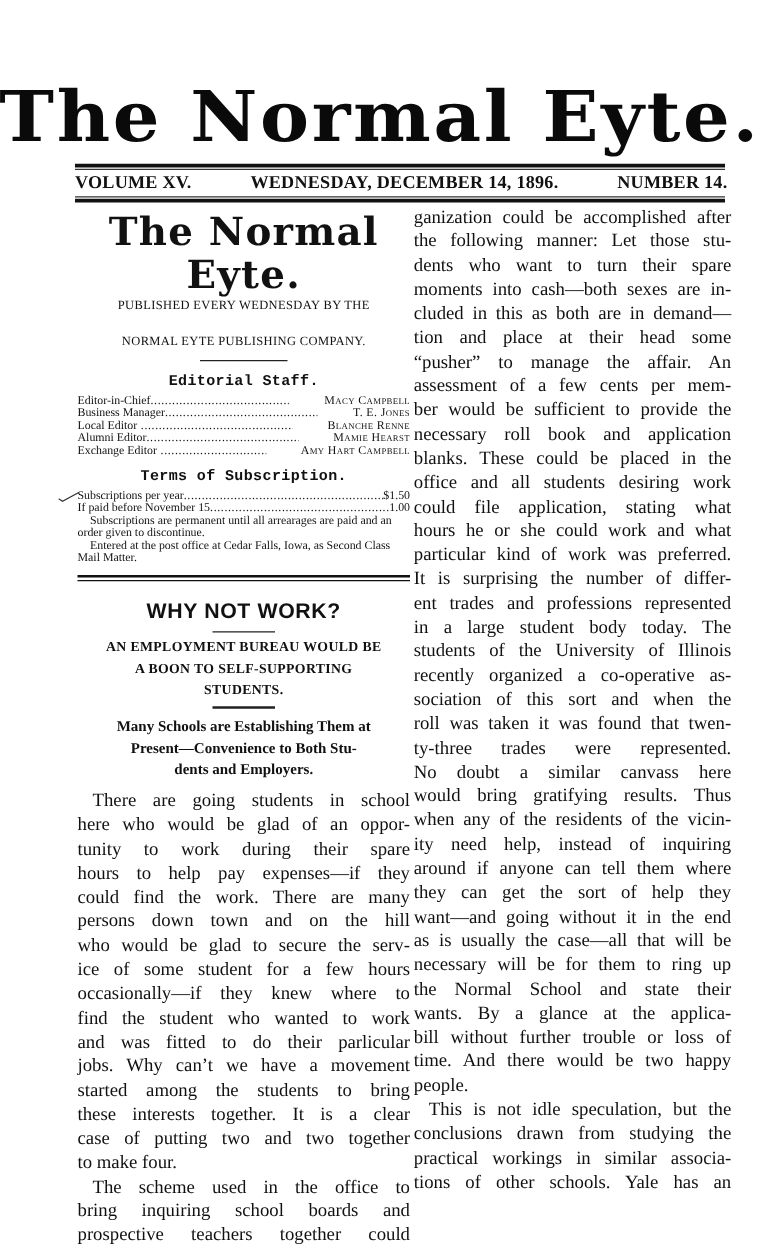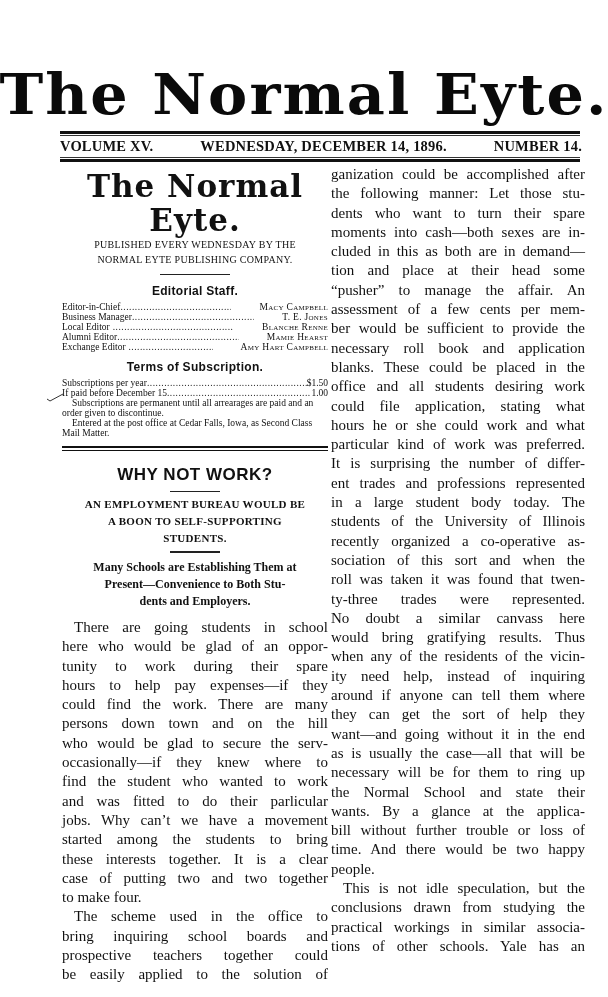--- a/index.html
+++ b/index.html
@@ -28,21 +28,21 @@
   .small-masthead {
     text-align: center; font-family: "DejaVu Serif", serif; font-weight: bold;
     font-size: 31px; line-height: 34px; margin-top: 4px; letter-spacing: 1px;
   }
   .pub-line {
     text-align: center; font-family: "Liberation Serif", serif; font-size: 10px;
     line-height: 11px; letter-spacing: 0.3px; margin-top: 2px;
   }
   .short-rule { width: 70px; height: 1px; background: #222; margin: 9px auto 9px auto; }
   .section-title {
-    text-align: center; font-family: Liberation Sans, sans-serif; font-weight: bold;
+    text-align: center; font-family: Liberation Mono, monospace; font-weight: bold;
     font-size: 12px; line-height: 14px; margin: 2px 0 4px 0; letter-spacing: 0.3px;
   }
   .staff-row {
     display: flex; font-family: "Liberation Serif", serif; font-size: 9.5px; line-height: 10px;
   }
   .staff-role { white-space: nowrap; text-align: center; }
   .staff-dots { flex: 1; overflow: hidden; white-space: nowrap; letter-spacing: 0.5px; }
   .staff-name { white-space: nowrap; font-variant: small-caps; letter-spacing: 0.3px; margin-left: 28px; }
   .terms-text { font-family: "Liberation Serif", serif; font-size: 9.5px; line-height: 10px; }
   .terms-text .indent { text-indent: 10px; }
@@ -85,21 +85,21 @@
 <div class="abs rule-thin" style="top:157px;"></div>
 <div class="abs rule-thick" style="top:159px;"></div>
 
 <svg class="abs check" viewBox="0 0 18 10">
   <path d="M1 7 L4 9 L17 2" stroke="#333" stroke-width="1" fill="none"></path>
 </svg>
 
 <div class="abs col-left">
   <div class="small-masthead">The Normal Eyte.</div>
   <div class="pub-line">PUBLISHED EVERY WEDNESDAY BY THE</div>
-  <div class="pub-line" style="margin-top:4px">NORMAL EYTE PUBLISHING COMPANY.</div>
+  <div class="pub-line" style="margin-top:18px">NORMAL EYTE PUBLISHING COMPANY.</div>
   <div class="short-rule"></div>
   <div class="section-title">Editorial Staff.</div>
 
   <div class="staff-row">
     <span class="staff-role">Editor-in-Chief</span>
     <span class="staff-dots">........................................................................</span>
     <span class="staff-name">Macy Campbell</span>
   </div>
   <div class="staff-row">
     <span class="staff-role">Business Manager</span>
@@ -122,21 +122,21 @@
     <span class="staff-name">Amy Hart Campbell</span>
   </div>
 
   <div class="section-title" style="margin-top:8px;">Terms of Subscription.</div>
   <div class="staff-row">
     <span class="staff-role">Subscriptions per year</span>
     <span class="staff-dots">........................................................................</span>
     <span class="staff-role">$1.50</span>
   </div>
   <div class="staff-row">
-    <span class="staff-role">If paid before December 15</span>
+    <span class="staff-role">If paid before November 15</span>
     <span class="staff-dots">........................................................................</span>
     <span class="staff-role">1.00</span>
   </div>
   <div class="terms-text">
     <div class="indent">Subscriptions are permanent until all arrearages are paid and an order given to discontinue.</div>
     <div class="indent">Entered at the post office at Cedar Falls, Iowa, as Second Class Mail Matter.</div>
   </div>
   <div class="double-rule"></div>
   <div class="double-rule2"></div>
 
@@ -151,20 +151,21 @@
   <div class="subhead2">dents and Employers.</div>
 
   <div class="body-text" style="margin-top:8px;">
     <span class="ln ind">There are going students in school</span>
     <span class="ln">here who would be glad of an oppor-</span>
     <span class="ln">tunity to work during their spare</span>
     <span class="ln">hours to help pay expenses—if they</span>
     <span class="ln">could find the work. There are many</span>
     <span class="ln">persons down town and on the hill</span>
     <span class="ln">who would be glad to secure the serv-</span>
+    <span class="ln">ice of some student for a few hours</span>
     <span class="ln">occasionally—if they knew where to</span>
     <span class="ln">find the student who wanted to work</span>
     <span class="ln">and was fitted to do their parlicular</span>
     <span class="ln">jobs. Why can’t we have a movement</span>
     <span class="ln">started among the students to bring</span>
     <span class="ln">these interests together. It is a clear</span>
     <span class="ln">case of putting two and two together</span>
     <span class="ln last">to make four.</span>
     <span class="ln ind">The scheme used in the office to</span>
     <span class="ln">bring inquiring school boards and</span>

